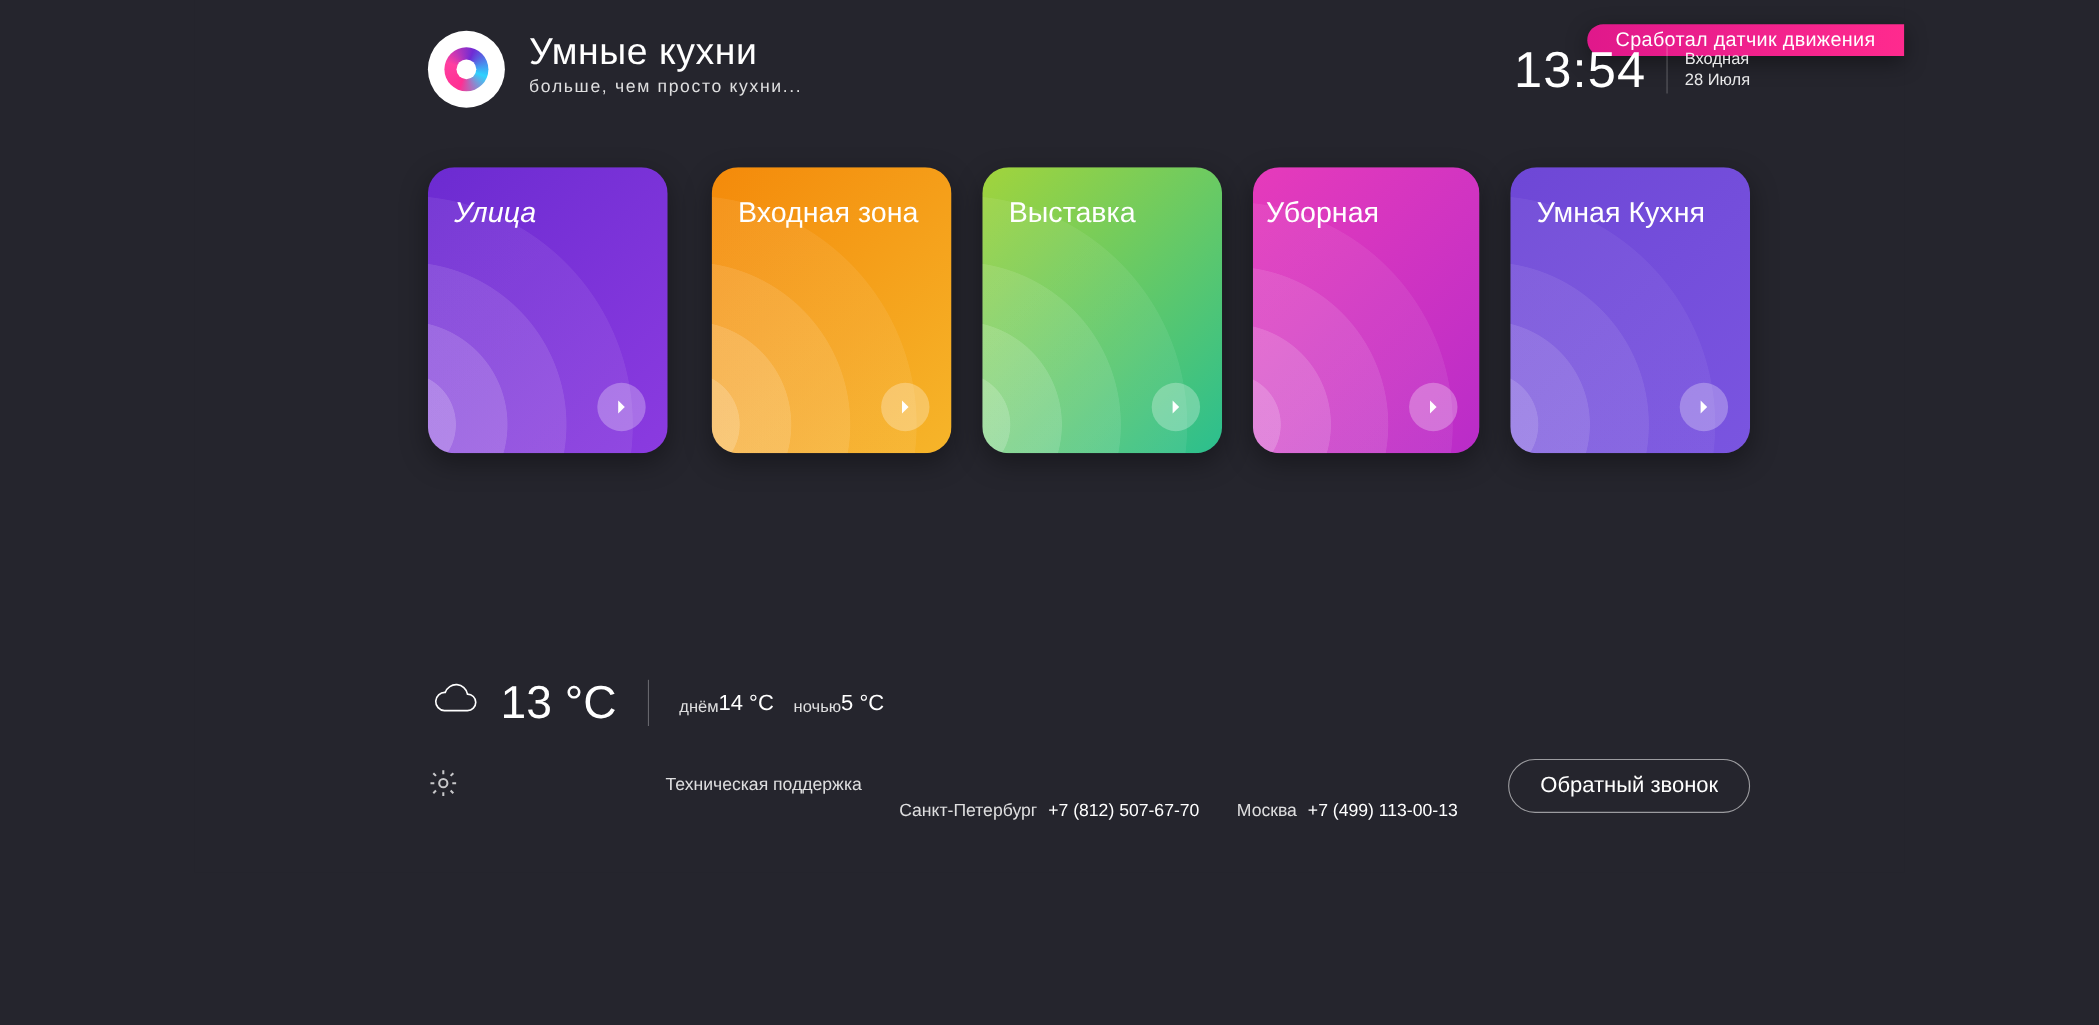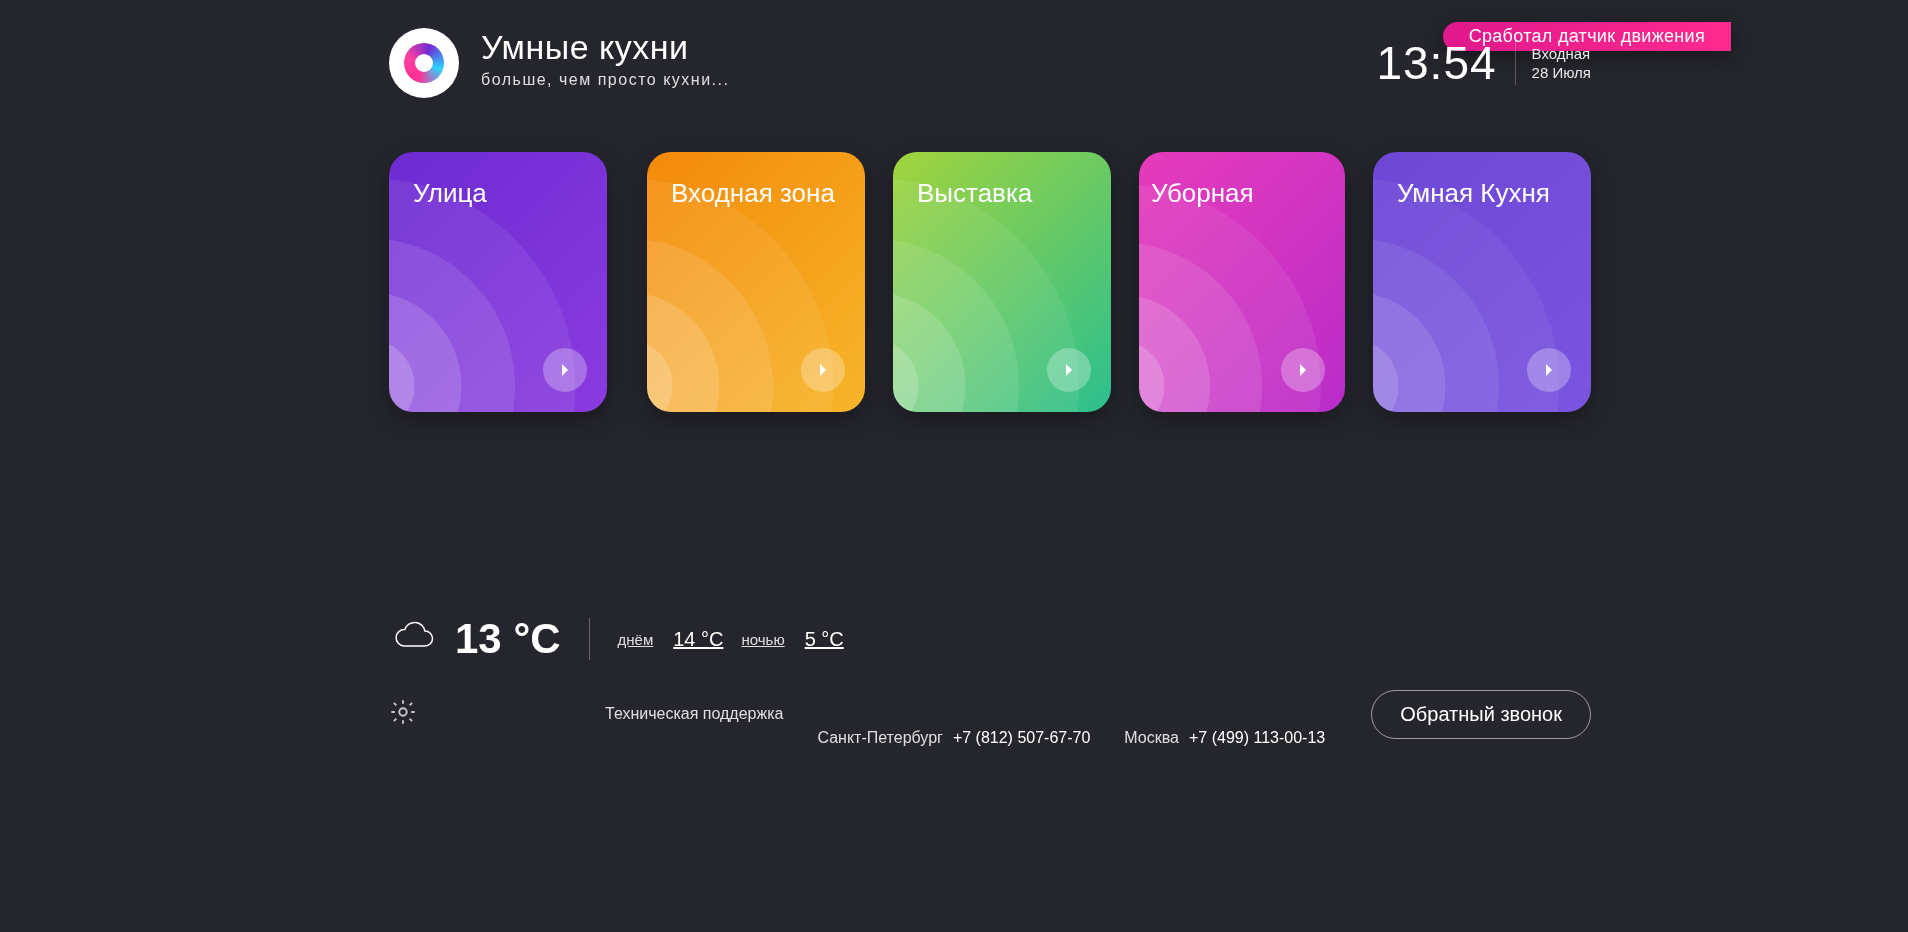--- a/index.html
+++ b/index.html
@@ -93,21 +93,21 @@
     background: rgba(255,255,255,.28);
     display: flex; align-items: center; justify-content: center;
   }
   .card .arrow svg { width: 18px; height: 18px; fill: #fff; }
 
   .c1 { background:
         radial-gradient(circle at -10% 90%, rgba(255,255,255,.18) 0 14%, transparent 14.2%),
         radial-gradient(circle at -10% 90%, rgba(255,255,255,.14) 0 28%, transparent 28.2%),
         radial-gradient(circle at -10% 90%, rgba(255,255,255,.10) 0 44%, transparent 44.2%),
         radial-gradient(circle at -10% 90%, rgba(255,255,255,.07) 0 62%, transparent 62.2%),
-        linear-gradient(135deg,#6c2bd1,#8b3be0); }
+        linear-gradient(135deg,#6c2bd1,#8b3be0); font-style: italic; }
   .c2 { background:
         radial-gradient(circle at -10% 90%, rgba(255,255,255,.18) 0 14%, transparent 14.2%),
         radial-gradient(circle at -10% 90%, rgba(255,255,255,.14) 0 28%, transparent 28.2%),
         radial-gradient(circle at -10% 90%, rgba(255,255,255,.10) 0 44%, transparent 44.2%),
         radial-gradient(circle at -10% 90%, rgba(255,255,255,.07) 0 62%, transparent 62.2%),
         linear-gradient(135deg,#f48a0a,#f6b52a); margin-left: 12px; }
   .c3 { background:
         radial-gradient(circle at -10% 90%, rgba(255,255,255,.18) 0 14%, transparent 14.2%),
         radial-gradient(circle at -10% 90%, rgba(255,255,255,.14) 0 28%, transparent 28.2%),
         radial-gradient(circle at -10% 90%, rgba(255,255,255,.10) 0 44%, transparent 44.2%),
@@ -126,23 +126,23 @@
         radial-gradient(circle at -10% 90%, rgba(255,255,255,.05) 0 62%, transparent 62.2%),
         linear-gradient(135deg,#6e47d6,#7a55e0); }
 
   
   .weather {
     position: absolute;
     left: 212px; bottom: 130px;
     display: flex; align-items: center; gap: 18px;
   }
   .weather .cloud svg { width: 48px; height: 34px; fill: none; stroke: #fff; stroke-width: 2; }
-  .weather .now { font-size: 42px; font-weight: 700; }
+  .weather .now { font-size: 42px; font-weight: 400; }
   .weather .sep { width: 1px; height: 42px; background: rgba(255,255,255,.3); margin: 0 10px; }
-  .weather .part { display: flex; align-items: center; gap: 20px; text-decoration: underline; }
+  .weather .part { display: flex; align-items: flex-end; gap: 0; }
   .weather .lbl { font-size: 15px; opacity: .85; }
   .weather .val { font-size: 20px; font-weight: 500; }
 
   
   .footer {
     position: absolute;
     left: 212px; right: 140px; bottom: 46px;
     display: flex; align-items: center; gap: 34px;
     font-size: 16px; color: rgba(255,255,255,.85);
   }

